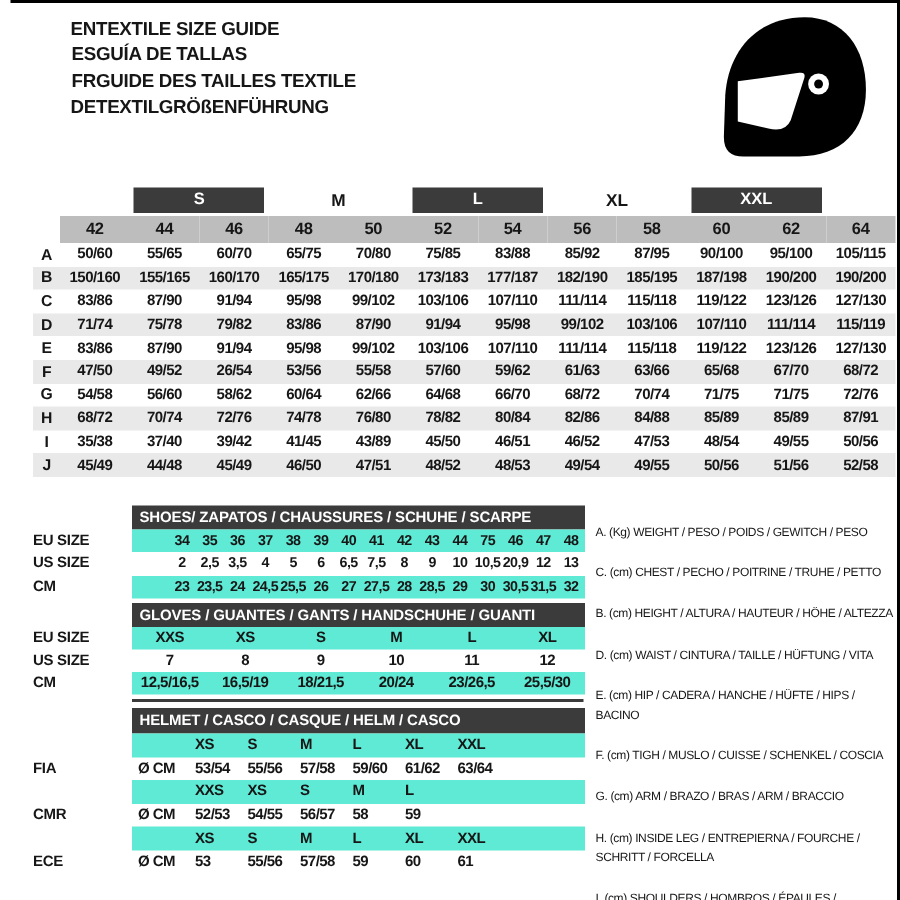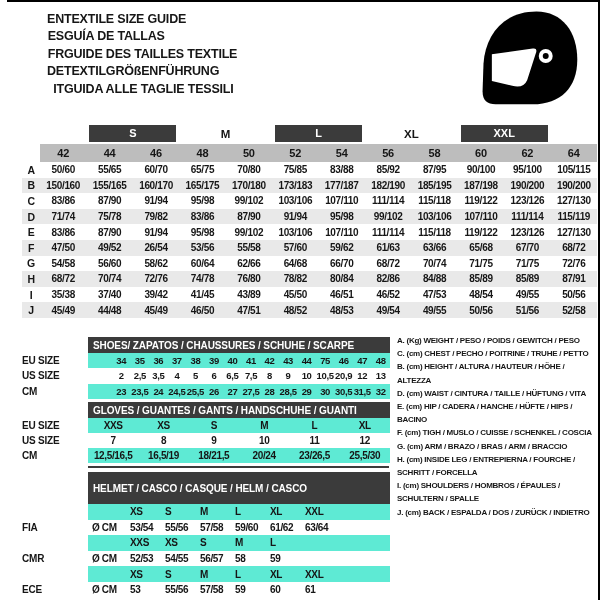--- a/index.html
+++ b/index.html
@@ -44,28 +44,28 @@
   #shoes .sec-label{height:15.3px;}
 
   #gloves{top:402px;}
   #gloves .sec-title{height:16px;}
   #gloves .sec-row{height:15px;grid-template-columns:repeat(6,1fr);font-size:10px;}
   #gloves .sec-label{height:15px;}
 
   .divider{position:absolute;left:88px;top:466px;width:301px;height:1.5px;background:#3b3b3b;}
 
   #helmet{top:472px;}
-  #helmet .sec-title{height:32px;}
+  #helmet .sec-title{height:17px;}
   #helmet .sec-row{height:15.6px;grid-template-columns:38px repeat(6,35px) 1fr;text-align:left;font-size:10px;}
   #helmet .sec-row .hcell{padding-left:4px;white-space:nowrap;}
   #helmet .sec-label{height:15.6px;}
 
   
   .legend{position:absolute;left:397px;top:334px;width:201px;}
-  .legend-item{font-size:8px;font-weight:bold;letter-spacing:-0.25px;line-height:13.2px;}
+  .legend-item{font-size:8px;font-weight:normal;letter-spacing:-0.25px;line-height:13.2px;margin-top:14px;}
 </style>
 </head>
 <body>
 
 <div class="canvas">
   <div class="top-border"></div>
   <div class="right-border"></div>
 
   <div class="lang-list">
       <div class="lang-row">
@@ -76,24 +76,20 @@
         <span class="lang-code">ES</span>
         <span class="lang-text">GUÍA DE TALLAS</span>
       </div>
       <div class="lang-row">
         <span class="lang-code">FR</span>
         <span class="lang-text">GUIDE DES TAILLES TEXTILE</span>
       </div>
       <div class="lang-row">
         <span class="lang-code">DE</span>
         <span class="lang-text">TEXTILGRÖßENFÜHRUNG</span>
-      </div>
-      <div class="lang-row">
-        <span class="lang-code">IT</span>
-        <span class="lang-text">GUIDA ALLE TAGLIE TESSILI</span>
       </div>
     </div>
 
   <svg class="helmet-icon" viewBox="0 0 140 116">
     <path fill="#000" d="M78 10 C 42 10 23 36 21 66 L 20 96 C 20 106 25 110 34 110 L 74 110 C 104 110 122 92 122 62 C 122 32 106 10 78 10 Z"></path>
     <path fill="#fff" d="M30 56 L74 50 Q80 49 77 56 L68 84 Q64 93 52 90 L30 85 Z"></path>
     <circle cx="88" cy="58" r="7.5" fill="#fff"></circle>
     <circle cx="88" cy="58" r="3.2" fill="#000"></circle>
   </svg>
 

